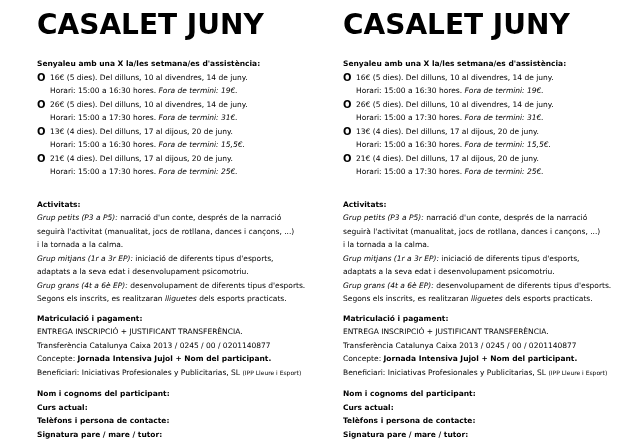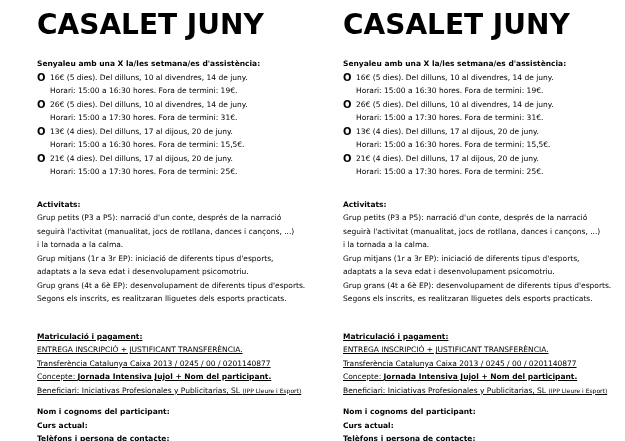--- a/index.html
+++ b/index.html
@@ -24,36 +24,36 @@
     margin-top: 8px;
     font-size: 28px;
     line-height: 34px;
     font-weight: bold;
     white-space: nowrap;
     letter-spacing: 0px;
   }
   .body { font-size: 7.5px; line-height: 13.5px; }
   .line { white-space: nowrap; }
   .b { font-weight: bold; }
-  .i { }
+  .i { font-style: italic; }
   .small { font-size: 6px; }
 
   .attendance-heading { margin-top: 15px; }
   .opt { display: flex; }
   .bullet {
     flex: none;
     width: 13px;
     font-weight: bold;
     font-size: 10px;
     line-height: 13.5px;
   }
   .opt-text { flex: 1 1 auto; }
 
   .sec-activities { margin-top: 19px; }
-  .sec-payment   { margin-top: 24px; text-decoration: underline; }
+  .sec-payment   { margin-top: 6px; }
   .sec-form      { margin-top: 8px; }
 </style>
 </head>
 <body style="background: rgb(255, 255, 255); color: rgb(0, 0, 0);">
 
 <div class="page">
   <div class="col col-left">
   <div class="title">CASALET JUNY</div>
   <div class="body">
 

